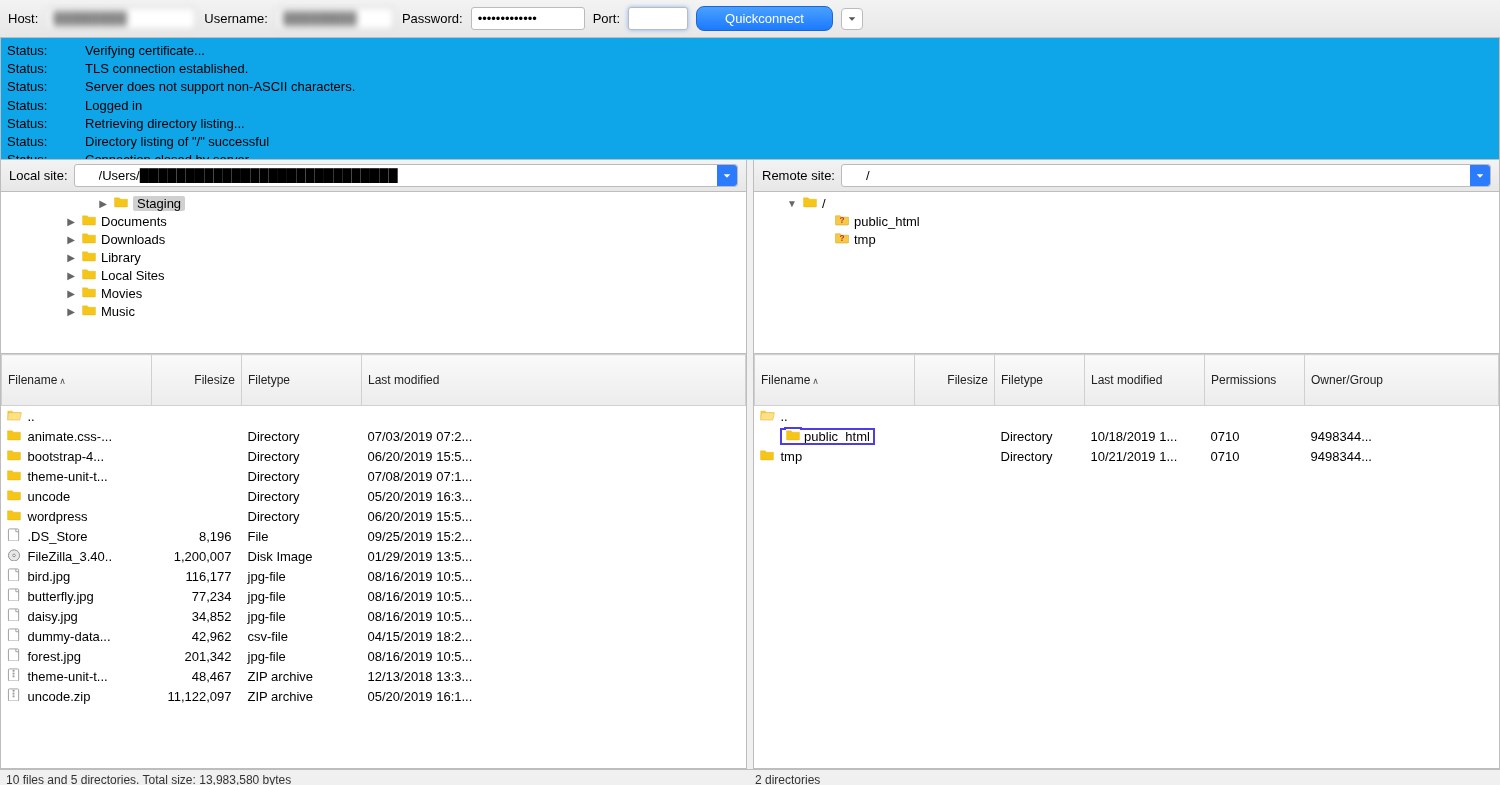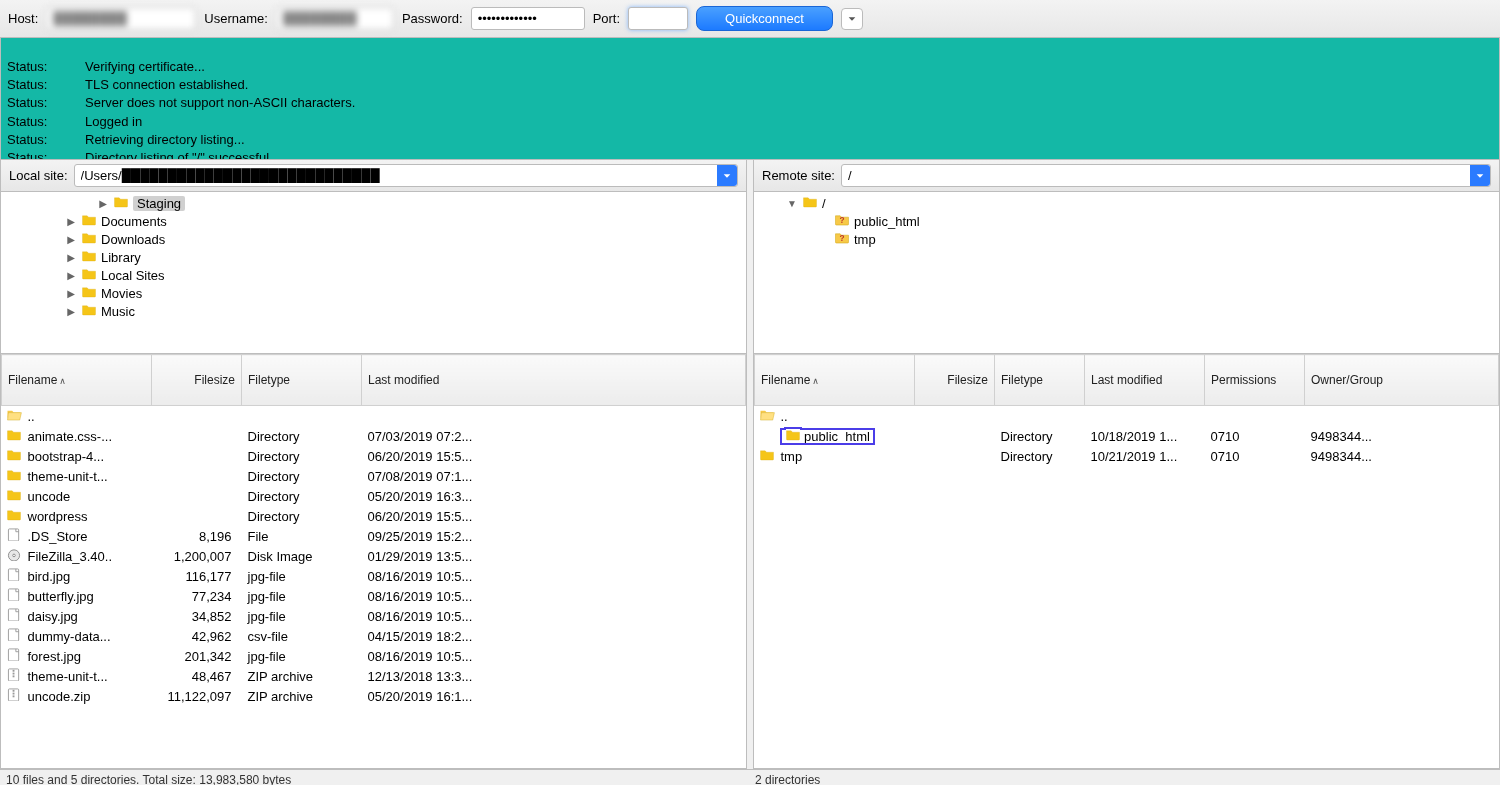--- a/index.html
+++ b/index.html
@@ -45,24 +45,24 @@
     width: 22px; height: 22px;
     border: 1px solid #bbb;
     border-radius: 4px;
     background: #fff;
     display:flex;align-items:center;justify-content:center;
     cursor:pointer;
   }
   .dropdown-btn svg { width:10px;height:10px; }
 
   .status-log {
-    background:#14b8a6;
+    background:#0ea5e9;
     border:1px solid #bdbdbd;
     border-top:none;
-    padding: 20px 6px 4px 6px;
+    padding: 4px 6px 4px 6px;
     font-size: 13px;
     line-height: 1.4;
     height: 122px;
     overflow:hidden;
   }
   .status-row { display:flex; gap: 24px; }
   .status-row span:first-child { width: 54px; }
 
   .main {
     display:flex;
@@ -89,21 +89,21 @@
   }
   .site-bar label { font-size:13px;}
   .site-combo {
     flex:1;
     display:flex;
     border:1px solid #bbb;
     border-radius:3px;
     background:#fff;
   }
   .site-combo input {
-    flex:1; border:none; padding:3px 6px; font-size:13px; background:transparent;
+    flex:1; border:none; padding:3px 24px; font-size:13px; background:transparent;
   }
   .site-combo .arrow {
     width:20px; background:#2b7bff;
     display:flex;align-items:center;justify-content:center;
     border-top-right-radius:3px;border-bottom-right-radius:3px;
   }
   .site-combo .arrow svg { width:10px;height:10px;fill:#fff; }
 
   .tree {
     flex: 0 0 162px;

